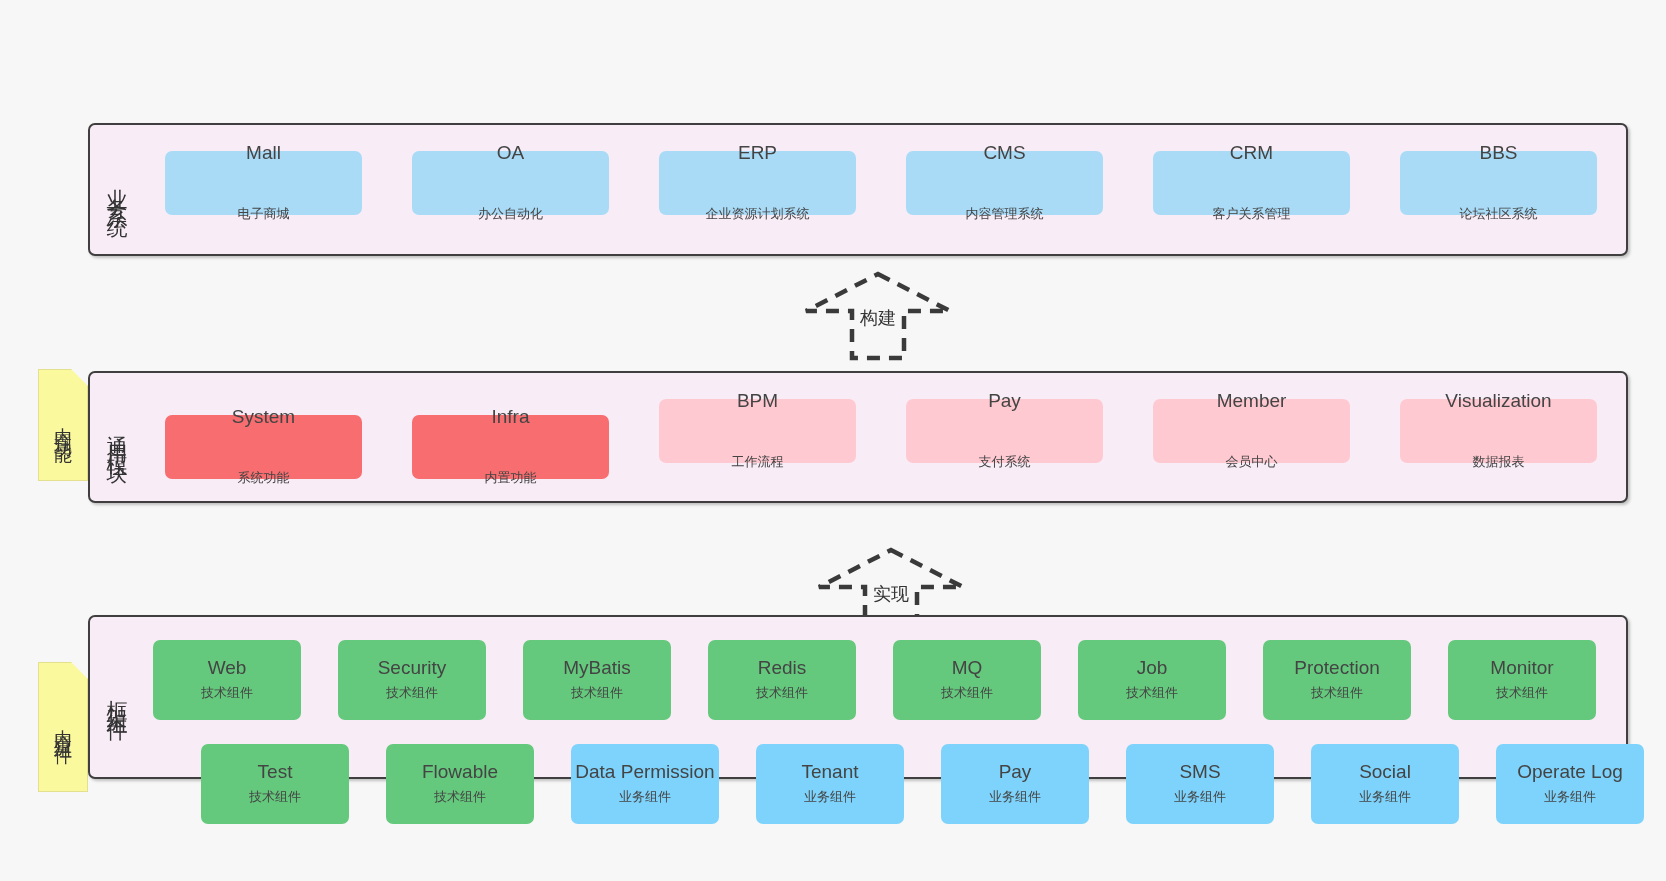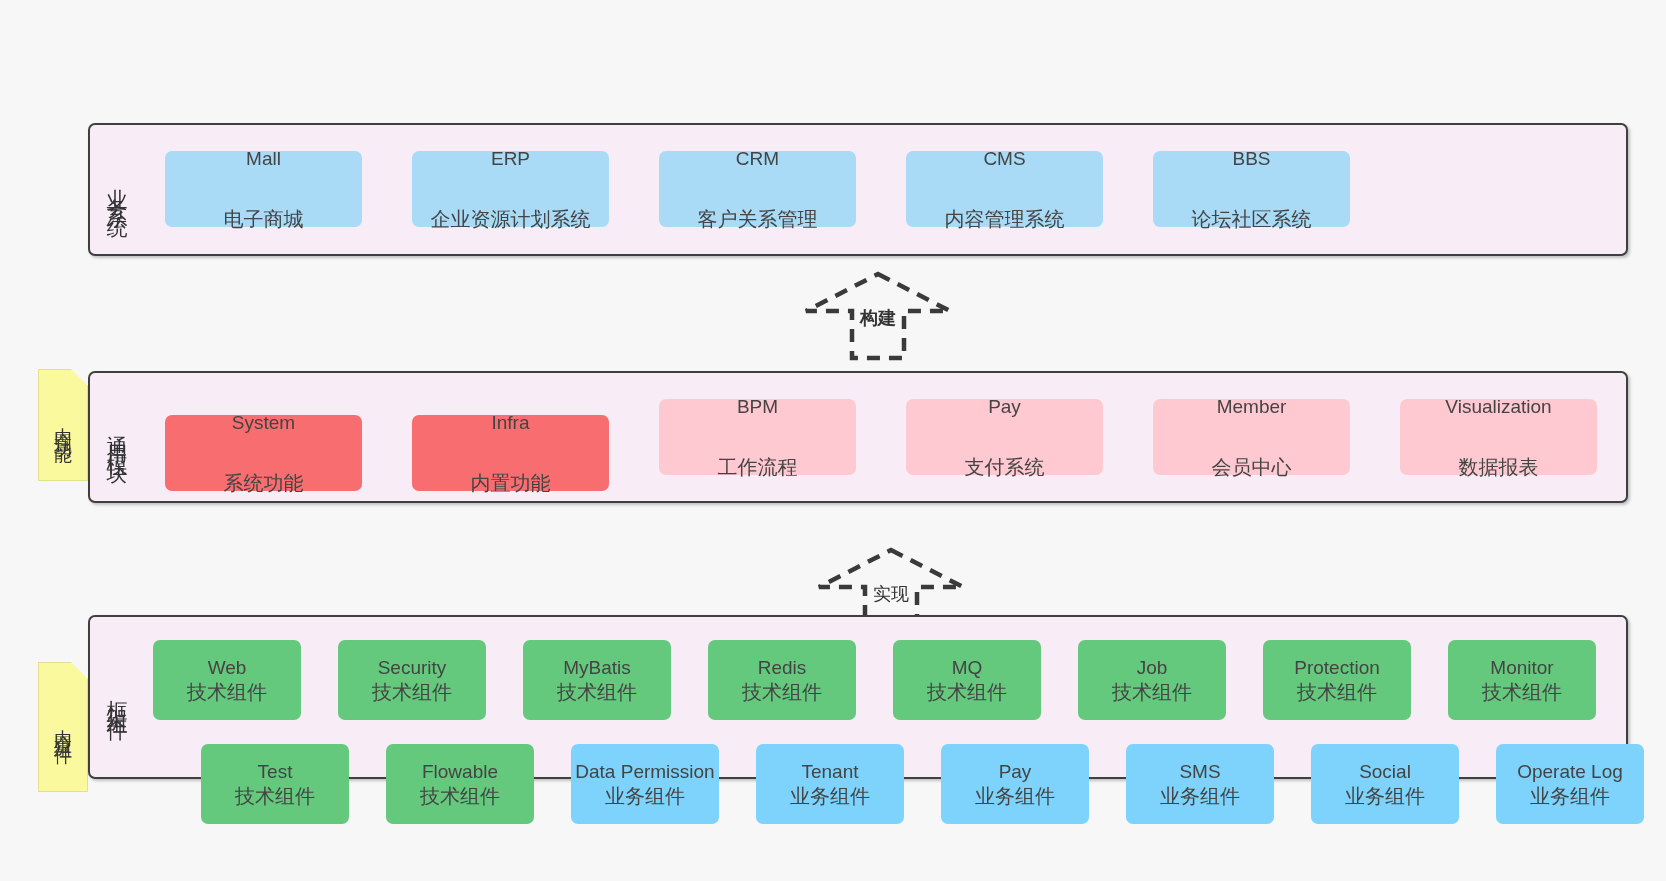--- a/index.html
+++ b/index.html
@@ -28,24 +28,24 @@
   .vlabel.bot{letter-spacing:7px;}
   .boxrow{position:absolute;display:flex;}
   .row-6{left:75px;top:26px;gap:50px;}
   .row-8a{left:63px;top:23px;gap:37px;}
   .row-8b{left:63px;top:127px;gap:37px;margin-left:48px;}
   .box{
     border-radius:7px;display:flex;flex-direction:column;
     justify-content:center;align-items:center;text-align:center;
     line-height:25px;
   }
-  .box-6{width:197px;height:76px;gap:36px;}
+  .box-6{width:197px;height:64px;gap:36px;}
   .box-8{width:148px;height:80px;}
   .box .en{font-size:19px;}
-  .box .cn{font-size:20px;}
+  .box .cn{font-size:13px;}
   .c-blue{background:#a9dbf7;}
   .c-red{background:#f76d70;margin-top:16px;}
   .c-pink{background:#ffc9d2;text-align:center;}
   .c-green{background:#65c97d;}
   .c-lgreen{background:#7dd3fc;}
   
   .note{
     position:absolute;left:38px;width:50px;
     background:#fbf99e;border:1px solid #e3e190;box-sizing:border-box;
     display:flex;align-items:center;justify-content:center;
@@ -62,21 +62,21 @@
     clip-path:polygon(0 0,100% 100%,0 100%);
   }
   
   .arrow{position:absolute;width:150px;height:92px;z-index:0;}
   .arrow svg{position:absolute;left:0;top:0;}
   .arrow-label{
     position:absolute;left:50%;top:36px;transform:translateX(-50%);
     background:#f7f7f7;padding:0 2px;font-size:18px;color:#333;
     white-space:nowrap;
   }
-  .arrow-build{left:803px;top:270px;font-weight:bold;}
+  .arrow-build{left:803px;top:270px;}
   .arrow-impl{left:816px;top:546px;}
 </style>
 </head>
 <body>
 
 <div class="arrow arrow-build">
   <svg width="150" height="92" viewBox="0 0 150 92">
     <polygon points="75,4 147,41 101,41 101,88 49,88 49,41 3,41" fill="none" stroke="#3a3a3a" stroke-width="4.5" stroke-dasharray="13 9"></polygon>
   </svg>
   <span class="arrow-label">构建</span>
@@ -100,30 +100,34 @@
 <div class="note-fold" style="left:71px;top:663px;"></div>
 
 <div class="layer layer-top">
   <div class="vlabel">业务系统</div>
   <div class="boxrow row-6">
     <div class="box box-6 c-blue">
       <span class="en">Mall</span>
       <span class="cn">电子商城</span>
     </div>
     <div class="box box-6 c-blue">
+      <span class="en">OA</span>
+      <span class="cn">办公自动化</span>
+    </div>
+    <div class="box box-6 c-blue">
       <span class="en">ERP</span>
       <span class="cn">企业资源计划系统</span>
     </div>
     <div class="box box-6 c-blue">
+      <span class="en">CMS</span>
+      <span class="cn">内容管理系统</span>
+    </div>
+    <div class="box box-6 c-blue">
       <span class="en">CRM</span>
       <span class="cn">客户关系管理</span>
-    </div>
-    <div class="box box-6 c-blue">
-      <span class="en">CMS</span>
-      <span class="cn">内容管理系统</span>
     </div>
     <div class="box box-6 c-blue">
       <span class="en">BBS</span>
       <span class="cn">论坛社区系统</span>
     </div>
   </div>
 </div>
 
 <div class="layer layer-mid">
   <div class="vlabel">通用模块</div>

